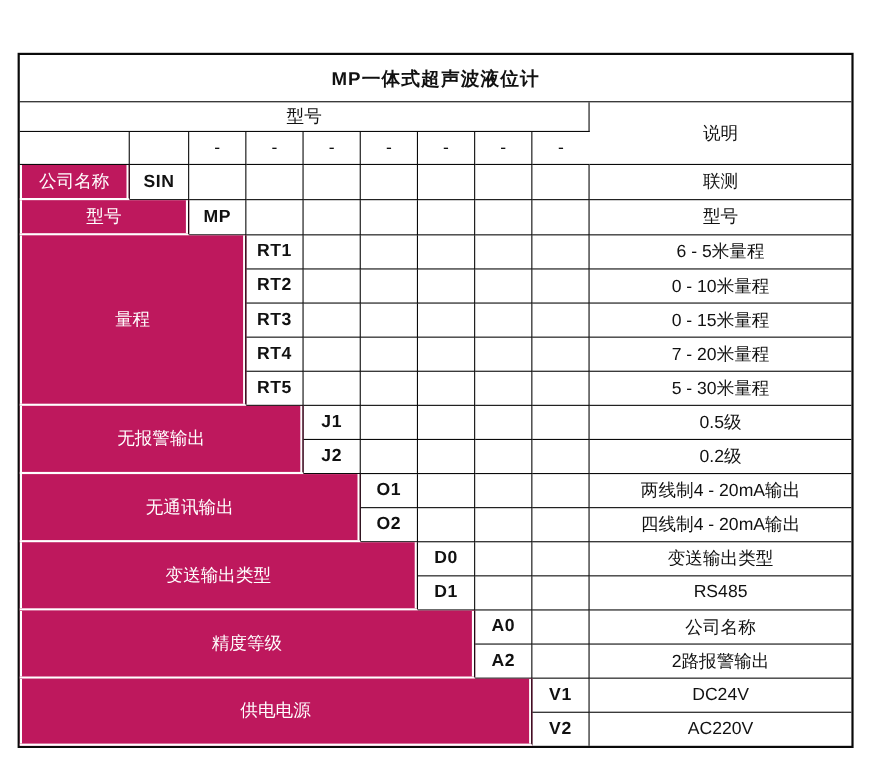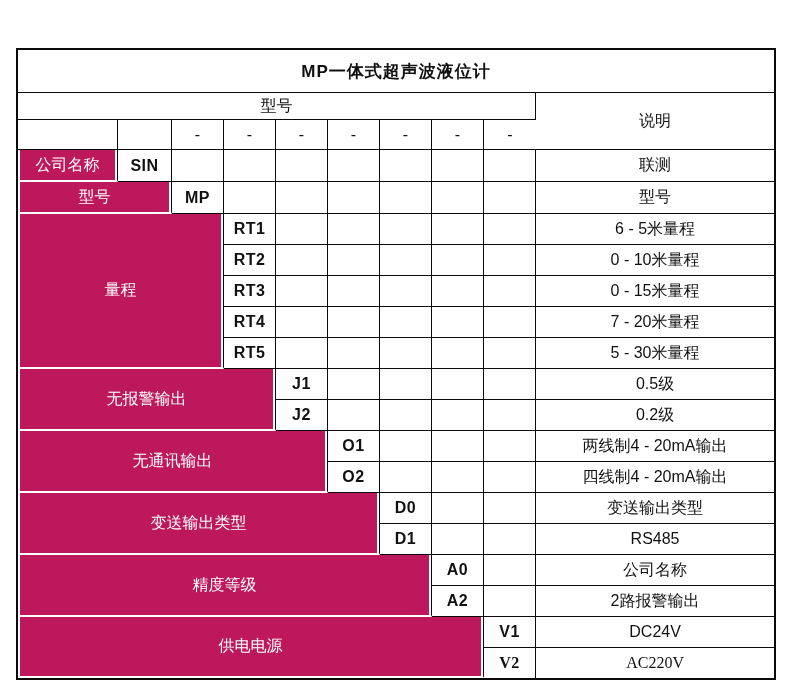--- a/index.html
+++ b/index.html
@@ -30,21 +30,21 @@
     border-bottom: 1px solid #0a0a0a;
     text-align: center;
     vertical-align: middle;
     font-size: 16px;
     color: #111111;
     padding: 0;
     overflow: hidden;
     white-space: nowrap;
   }
   td:last-child { border-right: none; }
-  tr.last td { border-bottom: none; font-family: Liberation Serif, serif; }
+  tr.last td { border-bottom: none; }
   tr.title-row td {
     height: 42px;
     font-size: 17px;
     font-weight: bold;
     letter-spacing: 1px;
   }
   tr.hdr-row td {
     height: 26px;
     font-size: 16px;
   }

